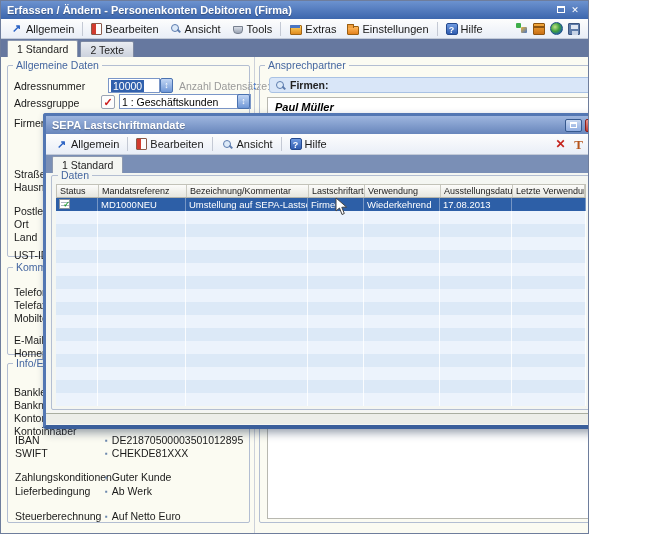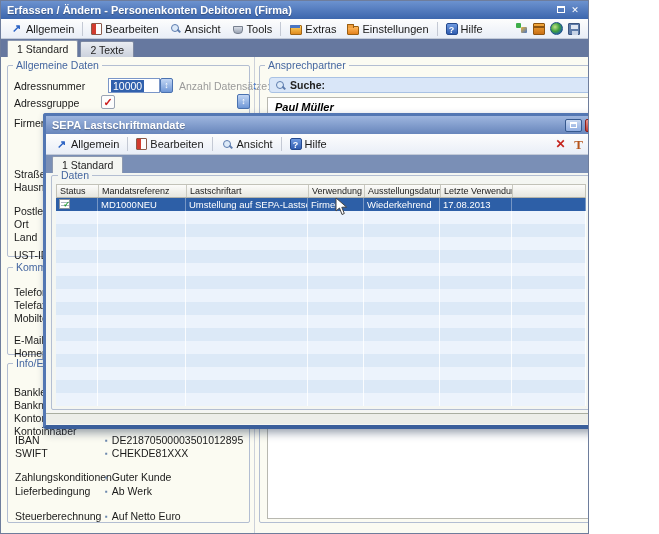--- a/index.html
+++ b/index.html
@@ -190,20 +190,23 @@
 
   <div class="flabel" style="left:13px;top:79px;">Adressnummer</div>
   <div class="input" style="left:107px;top:77px;width:52px;height:15px;">
     <span class="sel-text">10000</span>
   </div>
   <div class="spin" style="left:159px;top:77px;">↕</div>
   <div class="hint" style="left:178px;top:79px;">Anzahl Datensätze: 3</div>
 
   <div class="flabel" style="left:13px;top:96px;">Adressgruppe</div>
   <div class="checkbtn" style="left:100px;top:94px;">✓</div>
+  <div class="input" style="left:118px;top:93px;width:132px;height:15px;">
+    <span>1 : Geschäftskunden</span>
+  </div>
   <div class="spin" style="left:236px;top:93px;">↕</div>
 
   <div class="flabel" style="left:13px;top:116px;">Firmenname</div>
 
   <div id="left-labels">
       <div class="flabel" style="left: 13px; top: 167px;">Straße</div>
       <div class="flabel" style="left: 13px; top: 180px;">Hausnummer</div>
       <div class="flabel" style="left: 13px; top: 204px;">Postleitzahl</div>
       <div class="flabel" style="left: 13px; top: 217px;">Ort</div>
       <div class="flabel" style="left: 13px; top: 230px;">Land</div>
@@ -233,21 +236,21 @@
     </div>
 
   <div id="pane-divider" class="abs"></div>
   <div class="abs grip" style="left:251px;top:78px;">↕</div>
 
   <div class="abs groupbox" style="left:258px;top:64px;width:390px;height:458px;"></div>
   <div class="grouplabel" style="left:264px;top:58px;">Ansprechpartner</div>
 
   <div id="search-bar" class="abs">
     <span class="ico ico-mag" style="width:12px;height:12px;"></span>
-    <span class="s-label">Suche:</span>
+    <span class="s-label">Firmen:</span>
   </div>
 
   <div id="contact-card" class="abs"></div>
   <div id="contact-name" class="abs">Paul Müller</div>
   <div class="flabel" style="left:274px;top:118px;z-index:1;">Abteilung</div>
   <div class="fvalue" style="left:390px;top:118px;z-index:1;"><span class="bullet">▪</span><span>Vertrieb/Marketing</span></div>
 
   <div id="dialog" class="abs">
     <div id="d-titlebar" class="abs">
       <span class="title">SEPA Lastschriftmandate</span>
@@ -285,20 +288,21 @@
     </div>
     <div id="d-tabstrip" class="abs">
       <span class="tab active">1 Standard</span>
     </div>
     <div id="d-content" class="abs">
       <div id="d-group" class="abs">
         <div id="tbl">
           <div class="t-head" id="tbl-head">
               <div>Status</div>
               <div>Mandatsreferenz</div>
+              <div>Bezeichnung/Kommentar</div>
               <div>Lastschriftart</div>
               <div>Verwendung</div>
               <div>Ausstellungsdatum</div>
               <div>Letzte Verwendung</div>
             </div>
           <div id="tbl-body">
               <div class="t-row sel">
                 <div><span class="status-ico"></span></div>
                 <div>MD1000NEU</div>
                 <div>Umstellung auf SEPA-Lastschrift</div>

